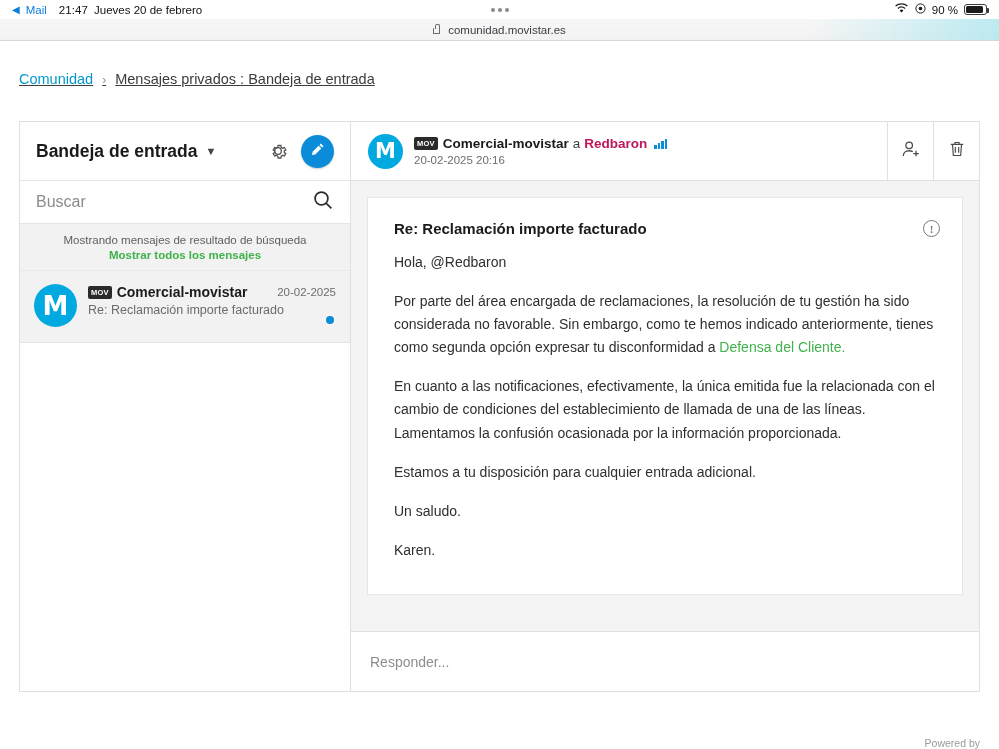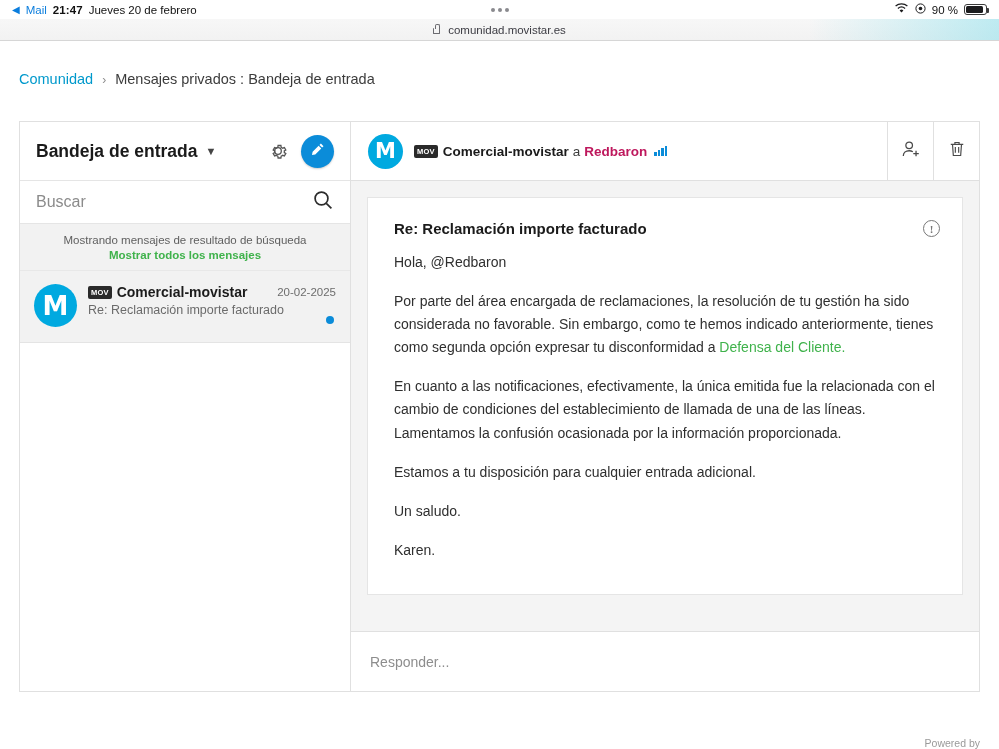--- a/index.html
+++ b/index.html
@@ -17,21 +17,21 @@
     display: flex;
     align-items: center;
     font-size: 11.5px;
     color: #111;
     padding: 0 12px;
     position: relative;
   }
   .sb-left { display: flex; align-items: center; gap: 6px; font-weight: 500; }
   .sb-back { font-size: 10px; color: #0a7ddd; }
   .sb-back-label { color: #0a7ddd; }
-  .sb-time { font-weight: 700; letter-spacing: .1px; }
+  .sb-time { font-weight: 400; letter-spacing: .1px; margin-left: 6px; }
   .sb-date { font-weight: 500; }
   .sb-center {
     position: absolute; left: 50%; top: 50%;
     transform: translate(-50%,-50%);
     display: flex; gap: 3px;
   }
   .sb-dot { width: 4px; height: 4px; border-radius: 50%; background: #8a8a8e; }
   .sb-right {
     margin-left: auto; display: flex; align-items: center; gap: 6px;
     font-size: 11.5px;
@@ -71,21 +71,21 @@
   .urlbar-glow {
     position: absolute; right: 0; top: 0; bottom: 0; width: 190px;
     background: linear-gradient(to left, rgba(120,220,235,.45), rgba(255,255,255,0));
   }
 
   
   .page { padding: 0 19px; background: #fff; height: 708px; position: relative; }
 
   .breadcrumb {
     display: flex; align-items: flex-end; gap: 9px;
-    font-size: 14.5px; padding: 30px 0 0 0; color: #3c3c3c;
+    font-size: 14.5px; padding: 30px 0 0 0; color: #3c3c3c; text-decoration: underline;
   }
   .breadcrumb .crumb-link { color: #0099cc; }
   .breadcrumb .sep { color: #8d8d8d; font-size: 12px; }
 
   .page-title {
     font-size: 30px; font-weight: bold; color: #1a1a1a;
     margin-top: 38px; letter-spacing: -.3px;
   }
 
   .layout {
@@ -327,20 +327,21 @@
               <span class="th-from">Comercial-movistar</span>
               <span class="th-a">a</span>
               <span class="th-to">Redbaron</span>
               <span class="rank-bars">
                 <i style="height:4px"></i>
                   <i style="height:6px"></i>
                   <i style="height:8px"></i>
                   <i style="height:10px"></i>
               </span>
             </div>
+            <div class="th-time">20-02-2025 20:16</div>
           </div>
         </div>
         <div class="head-btn">
           <span>
             <svg width="22" height="22" viewBox="0 0 24 24">
                 <circle cx="10" cy="8" r="3.6" fill="none" stroke="#4a4a4a" stroke-width="1.4"></circle>
                 <path d="M3.6 19.5c0-3.5 2.9-5.6 6.4-5.6 1.5 0 2.9.4 4 1.1" fill="none" stroke="#4a4a4a" stroke-width="1.4"></path>
                 <path d="M17.5 14v6M14.5 17h6" stroke="#4a4a4a" stroke-width="1.4"></path>
               </svg>
           </span>

